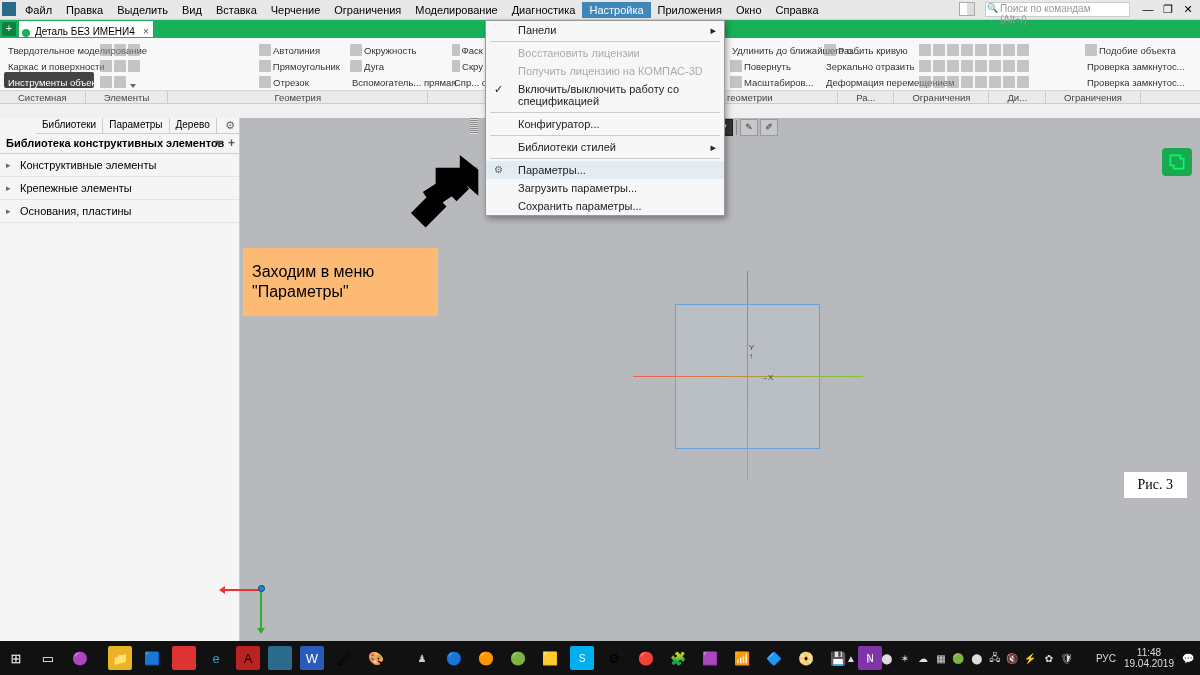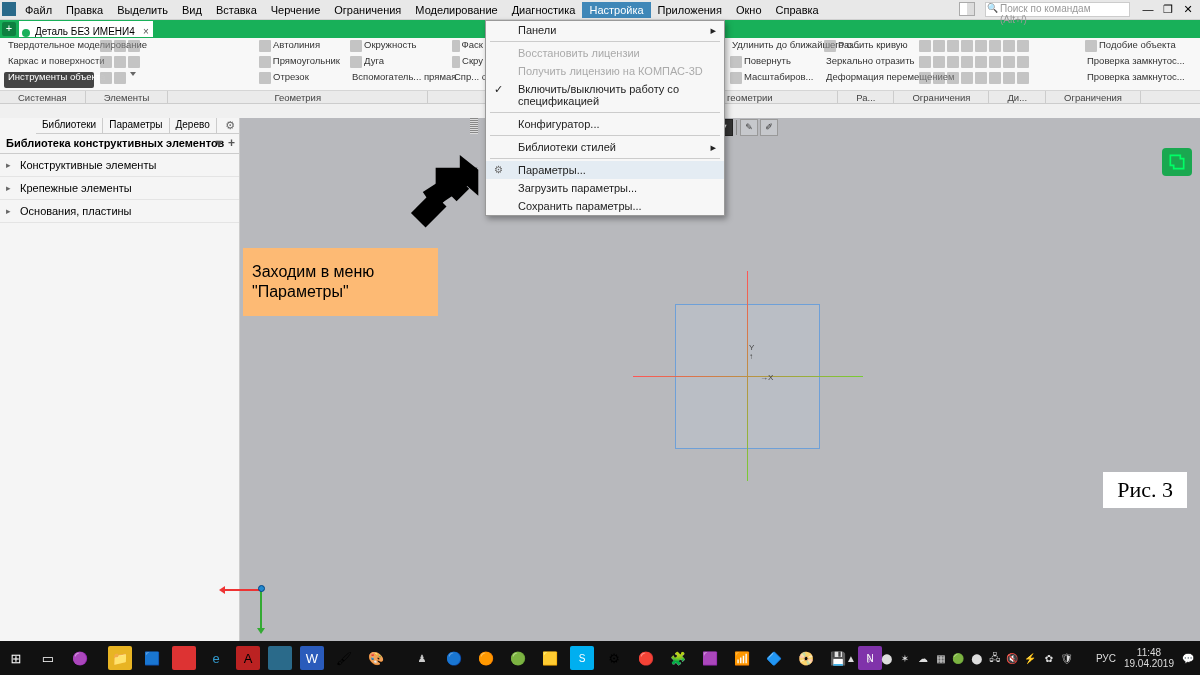--- a/index.html
+++ b/index.html
@@ -19,21 +19,21 @@
 
 .tabbar { height: 18px; background: #18b059; display:flex; align-items:stretch; }
 .tabbar .plus { width:14px; height:14px; margin:2px; background:#0e8040; color:#fff; text-align:center; line-height:13px; font-size:11px; border-radius:2px; }
 .tabbar .tab { background:#fff; border:1px solid #18b059; padding:0 18px 0 16px; font-size:10px; display:flex; align-items:flex-end; position:relative; }
 .tabbar .tab .x { position:absolute; right:4px; font-size:10px; color:#555;}
 .tabbar .tab .dot { position:absolute; left:3px; width:8px; height:8px; border-radius:50%; background:#18b059;}
 
 
 .ribbon { height: 66px; background: #f8f8f8; border-bottom:1px solid #ccc; position:relative; overflow:hidden; font-size:9.5px;}
 .rib-col { position:absolute; top:2px; height:50px; }
-.rib-col .rib-item { display:flex; align-items:flex-start; height:16px; line-height:10px; padding:0 2px; gap:2px; white-space:nowrap; color:#333;}
+.rib-col .rib-item { display:flex; align-items:flex-end; height:16px; line-height:10px; padding:0 2px; gap:2px; white-space:nowrap; color:#333;}
 .rib-col .rib-item.dark { background:#444; color:#fff; border-radius:2px;}
 .rib-icn { width:12px; height:12px; background:#999; display:inline-block; opacity:.55; border-radius:1px;}
 .rib-footer { position:absolute; bottom:0; left:0; right:0; height:13px; background:#eaeaea; border-top:1px solid #d5d5d5; display:flex; font-size:9.5px; color:#444;}
 .rib-footer span { padding:0 18px; border-right:1px solid #ccc; line-height:13px;}
 .triangle { display:inline-block; width:0; height:0; border-left:3px solid transparent; border-right:3px solid transparent; border-top:4px solid #666; vertical-align:middle; margin-left:2px;}
 
 
 .dropdown { position:absolute; left:485px; top:20px; width:240px; background:#f7f7f7; border:1px solid #999; box-shadow:2px 3px 6px rgba(0,0,0,.35); font-size:11px; z-index:50; }
 .dropdown .dd-item { padding:3px 8px 3px 32px; position:relative; color:#222; }
 .dropdown .dd-item.disabled { color:#aaa; }
@@ -75,21 +75,21 @@
 .tool2 .btn.dark { background:#333; color:#fff; border-color:#222;}
 .tool2 .sep2 { width:1px; height:15px; background:#888; margin:0 1px;}
 
 
 .pill { position:absolute; right:8px; top:30px; width:30px; height:28px; background:#1aa850; border-radius:4px; display:flex; align-items:center; justify-content:center;}
 .pill svg { width:20px; height:20px; }
 
 
 .annotation { position:absolute; background:#fdba74; font-size:16px; padding:14px 9px; font-family: "Comic Sans MS","Segoe Script",cursive; line-height:1.25;}
 .arrow-black { position:absolute; left:408px; top:155px; width:74px; height:74px; z-index:60; }
-.fig-label { position:absolute; right:13px; top:354px; background:#fff; padding:5px 14px; font-size:22px; font-family: "Comic Sans MS","Segoe Script",cursive;}
+.fig-label { position:absolute; right:13px; top:354px; background:#fff; padding:5px 14px; font-size:14px; font-family: "Comic Sans MS","Segoe Script",cursive;}
 
 
 .taskbar { position:absolute; left:0; right:0; bottom:0; height:34px; background:#111; display:flex; align-items:center; overflow:hidden;}
 .taskbar .tbicon { width:24px; height:24px; margin:0 4px; border-radius:2px; display:flex; align-items:center; justify-content:center; font-size:13px;}
 .tb-tray { position:absolute; right:0; display:flex; align-items:center; height:100%; color:#ddd; font-size:10px; gap:4px; padding-right:4px;}
 .clock { text-align:center; line-height:11px; font-size:10px; padding:0 4px;}
 .tray-icn { width:14px; height:14px; display:flex; align-items:center; justify-content:center; font-size:10px;}
 
 </style>
 </head>

